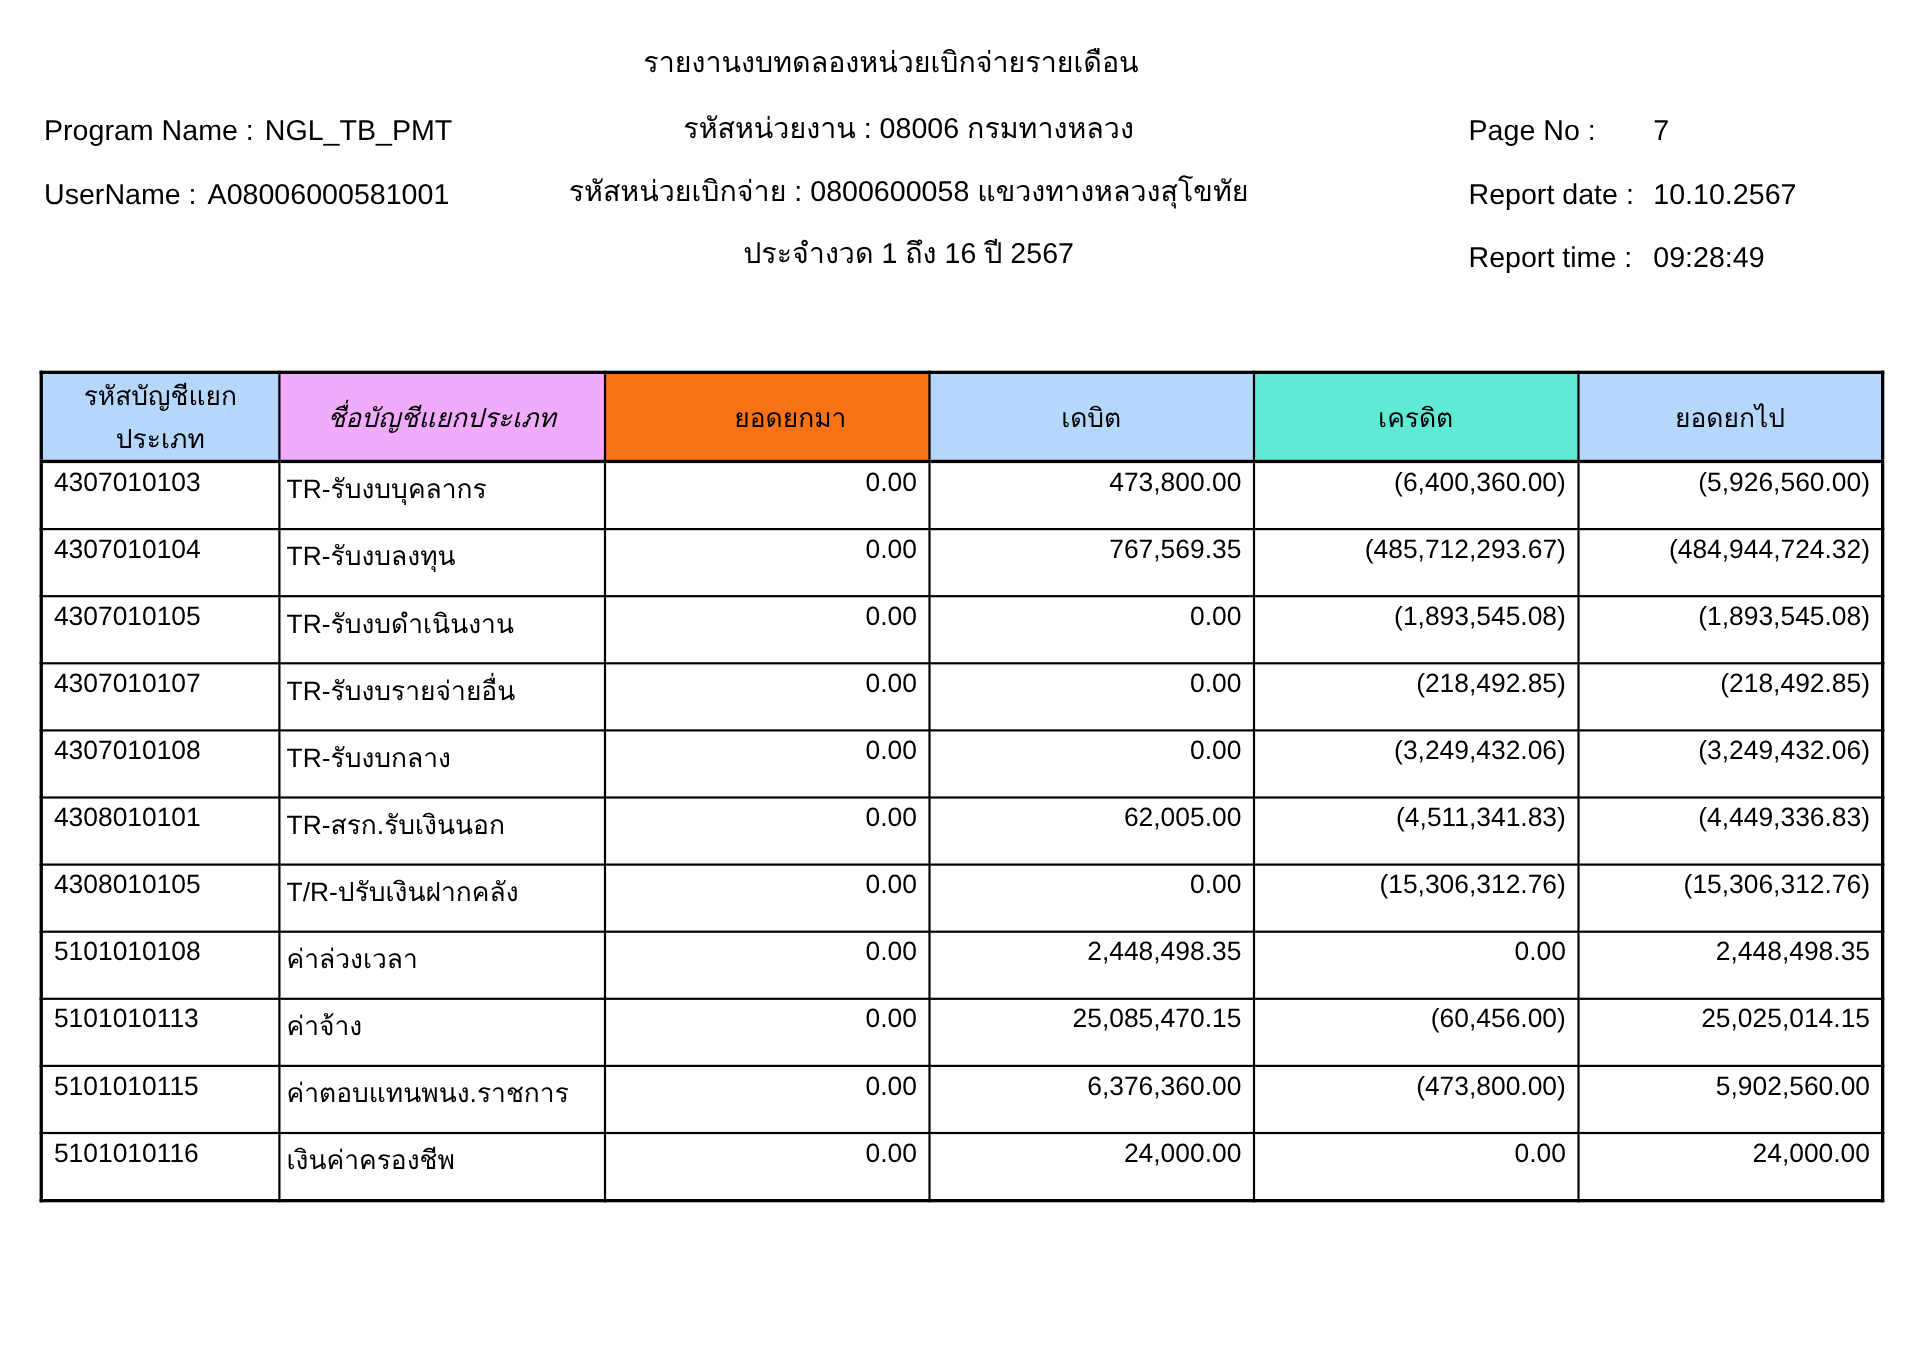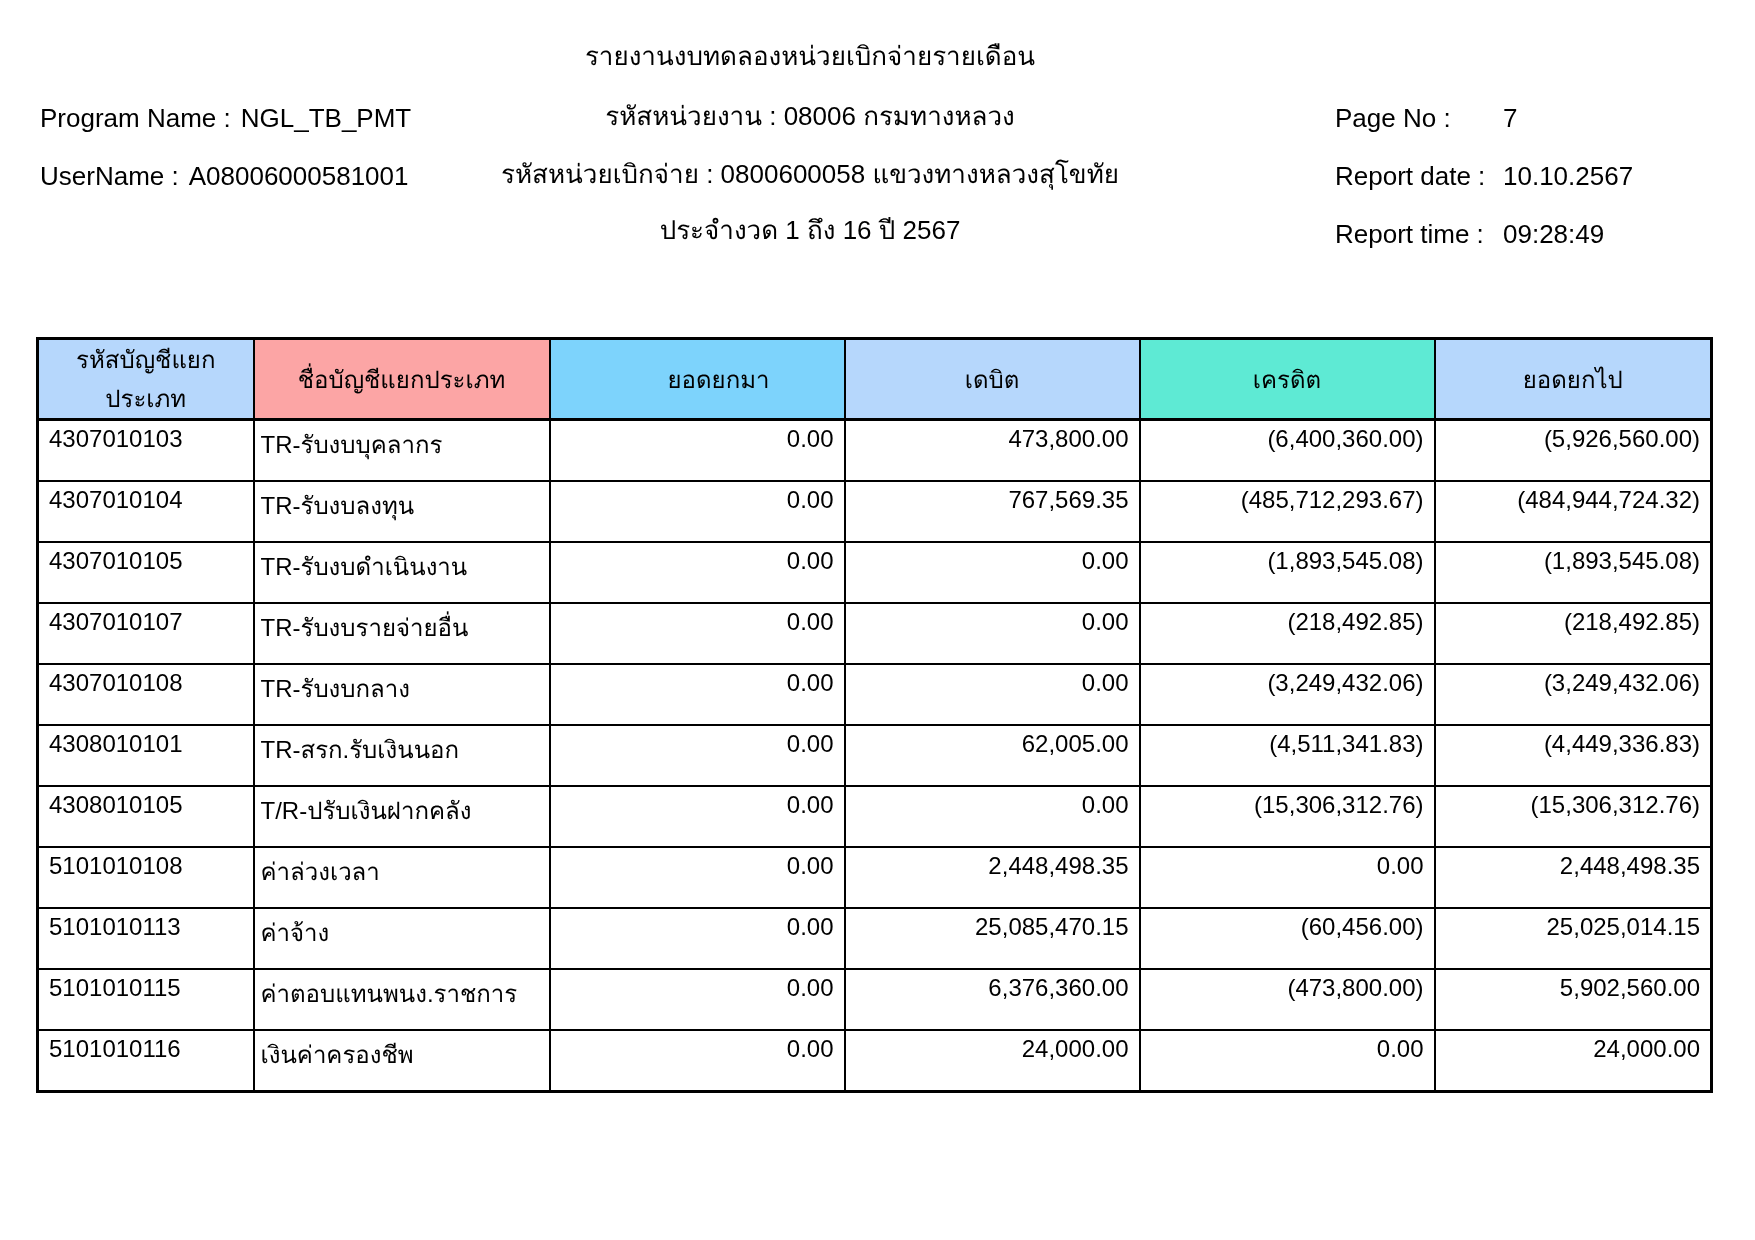--- a/index.html
+++ b/index.html
@@ -19,21 +19,21 @@
   .abs {
     position: absolute;
     font-size: 26px;
     line-height: 32px;
     white-space: nowrap;
   }
   .title-line {
     top: 40px; left: 0; width: 1620px;
     text-align: center;
   }
-  .center-line { left: 0; width: 1620px; text-align: center; }
+  .center-line { left: 16px; width: 1620px; text-align: center; }
   .c-line1 { top: 100px; }
   .c-line2 { top: 158px; }
   .c-line3 { top: 214px; }
   .l-col { left: 40px; }
   .l-line1 { top: 102px; }
   .l-line2 { top: 160px; }
   .r-label { left: 1335px; }
   .r-value { left: 1503px; }
   .r-line1 { top: 102px; }
   .r-line2 { top: 160px; }
@@ -101,22 +101,22 @@
       <col style="width:216px">
       <col style="width:296px">
       <col style="width:295px">
       <col style="width:295px">
       <col style="width:295px">
       <col style="width:277px">
     </colgroup>
     <thead>
       <tr>
         <th style="background: rgb(182, 215, 252);">รหัสบัญชีแยกประเภท</th>
-        <th style="background: #fca5a5;">ชื่อบัญชีแยกประเภท</th>
-        <th style="background: #7dd3fc; padding-left: 47px;">ยอดยกมา</th>
+        <th style="background: #f0abfc; font-style: italic;">ชื่อบัญชีแยกประเภท</th>
+        <th style="background: #f97316; padding-left: 47px;">ยอดยกมา</th>
         <th style="background: rgb(182, 215, 252);">เดบิต</th>
         <th style="background: #5eead4;">เครดิต</th>
         <th style="background: rgb(182, 215, 252);">ยอดยกไป</th>
       </tr>
     </thead>
     <tbody>
         <tr>
           <td class="c0">4307010103</td>
           <td class="c1">TR-รับงบบุคลากร</td>
           <td class="c2">0.00</td>

